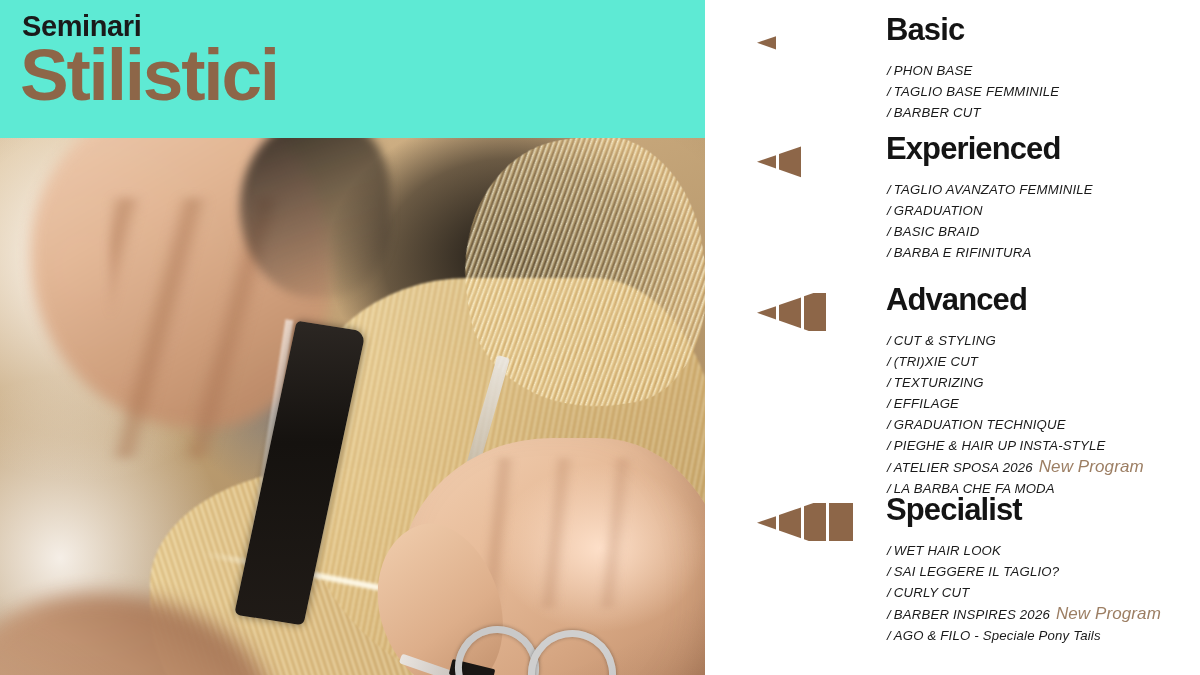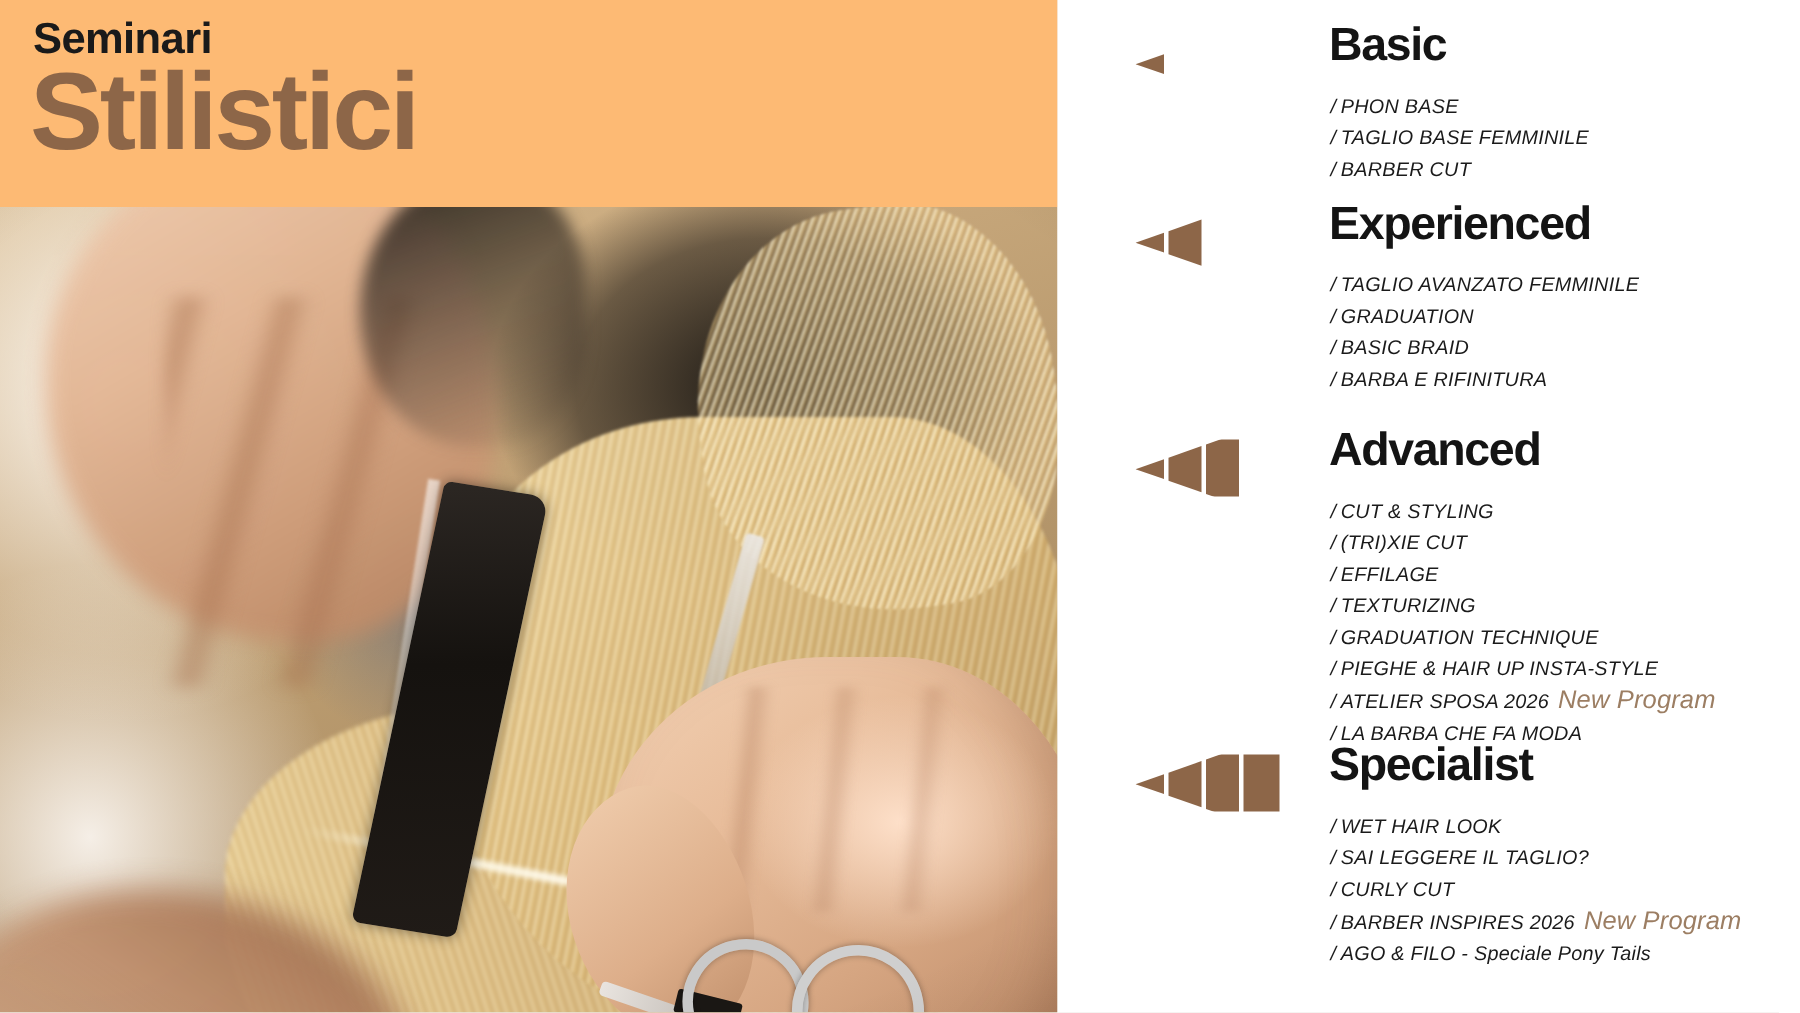--- a/index.html
+++ b/index.html
@@ -32,21 +32,21 @@
     height: 675px;
     overflow: hidden;
   }
 
   .title-block {
     position: absolute;
     left: 0;
     top: 0;
     width: 705px;
     height: 138px;
-    background: #fdba74;
+    background: #5eead4;
     z-index: 5;
   }
   .title-kicker {
     position: absolute;
     left: 22px;
     top: 12px;
     font-size: 29px;
     font-weight: 700;
     letter-spacing: -0.4px;
     color: #1A1A1A;
@@ -419,22 +419,22 @@
           <polygon points="0,19.8 19,13.2 19,26.4" fill="#8D6648"></polygon>
           <polygon points="22,12.1 44,4.4 44,35.2 22,27.5" fill="#8D6648"></polygon>
           <polygon points="47,3.3 69,-4.4 69,44 47,36.3" fill="#8D6648"></polygon>
           <polygon points="72,-5.5 96,-14 96,53.5 72,45" fill="#FFFFFF"></polygon>
         </svg>
       </div>
       <div class="sec-head">Advanced</div>
       <ul class="sec-list">
         <li><span class="slash">/</span><span>CUT &amp; STYLING</span></li>
         <li><span class="slash">/</span><span>(TRI)XIE CUT</span></li>
+        <li><span class="slash">/</span><span>TEXTURIZING</span></li>
         <li><span class="slash">/</span><span>EFFILAGE</span></li>
-        <li><span class="slash">/</span><span>TEXTURIZING</span></li>
         <li><span class="slash">/</span><span>GRADUATION TECHNIQUE</span></li>
         <li><span class="slash">/</span><span>PIEGHE &amp; HAIR UP INSTA-STYLE</span></li>
         <li><span class="slash">/</span><span>ATELIER SPOSA 2026</span><span class="badge-new">New Program</span></li>
         <li><span class="slash">/</span><span>LA BARBA CHE FA MODA</span></li>
       </ul>
     </div>
 
     <div class="section sec-specialist">
       <div class="arrow-icon">
         <svg width="100" height="38" viewBox="0 0 100 38" xmlns="http://www.w3.org/2000/svg">

